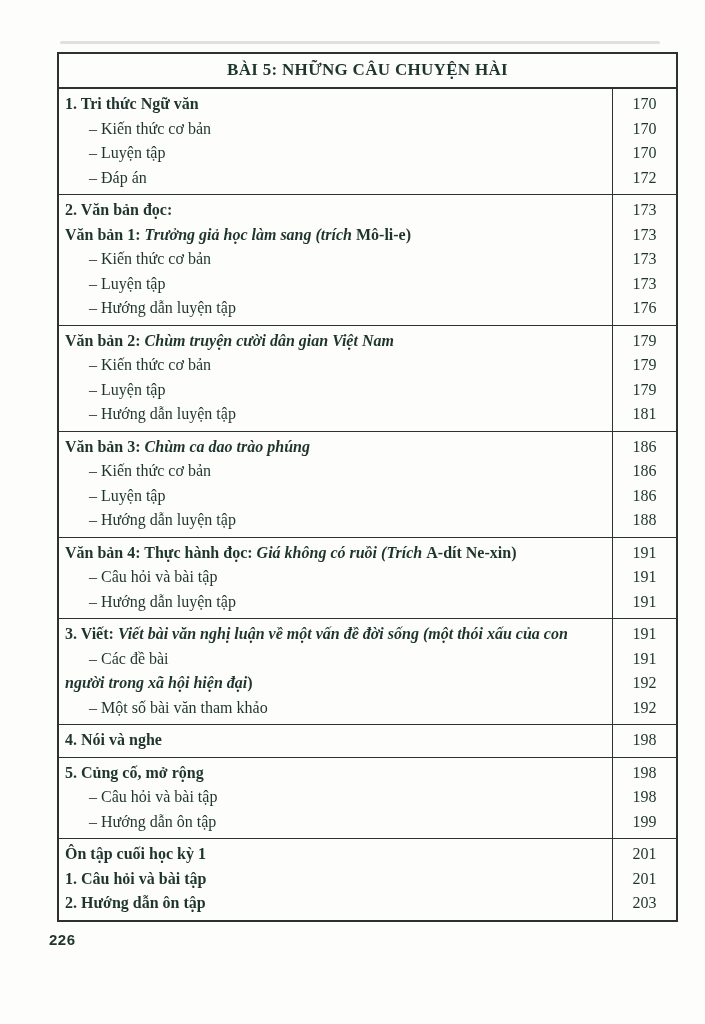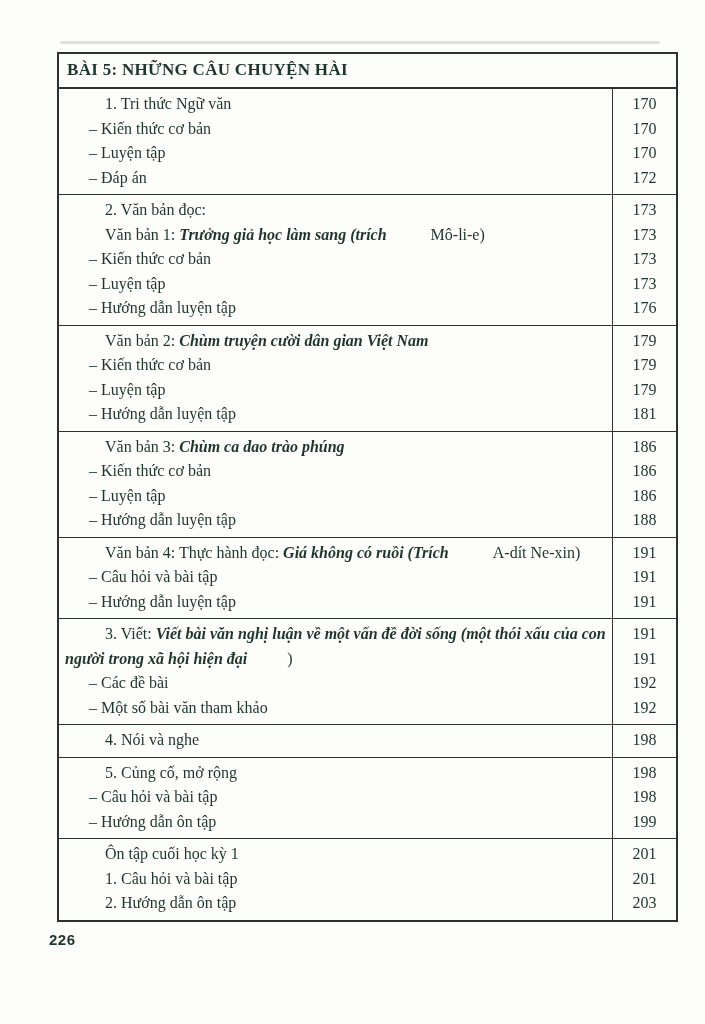--- a/index.html
+++ b/index.html
@@ -29,20 +29,21 @@
     width: 621px;
     border: 2px solid #2c322e;
     background: #fdfdfb;
   }
   .toc-header {
     font-size: 17px;
     font-weight: bold;
     padding: 6px 8px 7px 8px;
     border-bottom: 2px solid #2c322e;
     letter-spacing: 0.3px;
+    text-align: center;
   }
   .toc-section {
     display: flex;
     border-bottom: 1.6px solid #2c322e;
   }
   .toc-section:last-child { border-bottom: none; }
   .toc-text-col {
     flex: 1;
     padding: 3px 4px 4px 0;
     min-width: 0;
@@ -56,21 +57,21 @@
   }
   .toc-line {
     font-size: 16px;
     line-height: 24.5px;
     white-space: nowrap;
   }
   .toc-page { white-space: normal; }
   .ind0 { padding-left: 6px; }
   .ind1 { padding-left: 6px; }
   .ind2 { padding-left: 30px; }
-  .s-b  { font-weight: normal; margin-left: 40px; }
+  .s-b  { font-weight: bold; }
   .s-bi { font-weight: bold; font-style: italic; }
   .s-n  { font-weight: normal; text-align: center; }
   .footer-page {
     position: absolute;
     left: 49px;
     top: 931px;
     font-family: "Liberation Sans", sans-serif;
     font-weight: bold;
     font-size: 15px;
     color: #1e342e;
@@ -152,22 +153,22 @@
           </div>
           <div class="toc-page-col">
             <div class="toc-line toc-page">191</div>
             <div class="toc-line toc-page">191</div>
             <div class="toc-line toc-page">191</div>
           </div>
         </div>
         <div class="toc-section">
           <div class="toc-text-col">
             <div class="toc-line ind0"><span class="s-b">3. Viết: </span><span class="s-bi">Viết bài văn nghị luận về một vấn đề đời sống (một thói xấu của con</span></div>
+            <div class="toc-line ind2"><span class="s-n">– Các đề bài</span></div>
             <div class="toc-line ind1"><span class="s-bi">người trong xã hội hiện đại</span><span class="s-b">)</span></div>
-            <div class="toc-line ind2"><span class="s-n">– Các đề bài</span></div>
             <div class="toc-line ind2"><span class="s-n">– Một số bài văn tham khảo</span></div>
           </div>
           <div class="toc-page-col">
             <div class="toc-line toc-page">191</div>
             <div class="toc-line toc-page">191</div>
             <div class="toc-line toc-page">192</div>
             <div class="toc-line toc-page">192</div>
           </div>
         </div>
         <div class="toc-section">

